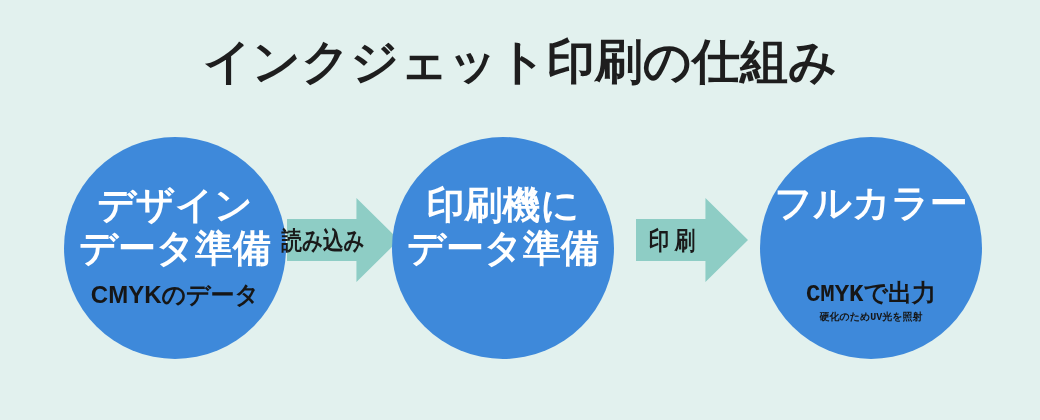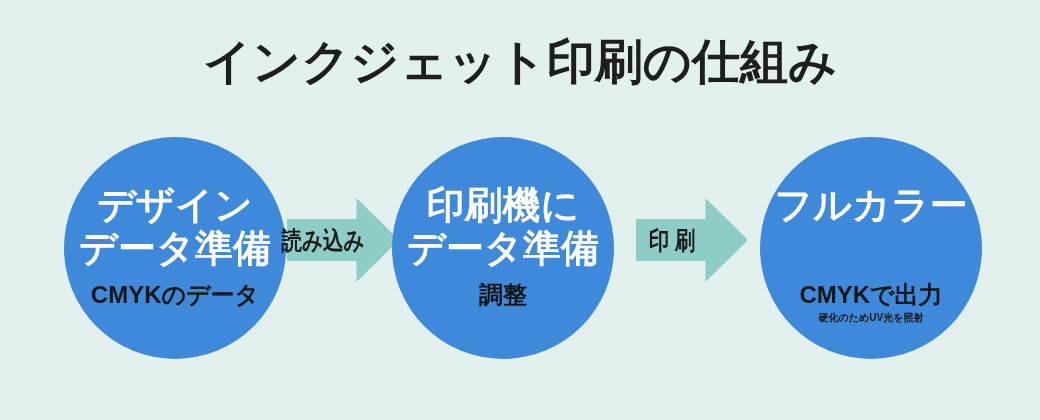--- a/index.html
+++ b/index.html
@@ -35,21 +35,21 @@
   .circle {
     position: absolute;
     top: 137px;
     width: 222px;
     height: 222px;
     border-radius: 50%;
     background: #3e89da;
   }
   .circle.c1 { left: 64px; }
   .circle.c2 { left: 392px; }
-  .circle.c3 { left: 760px; }
+  .circle.c3 { left: 760px; font-family: Liberation Mono, monospace; }
   .heading {
     position: absolute;
     top: 47px;
     left: -10px;
     right: -10px;
     text-align: center;
     color: #ffffff;
     font-size: 38px;
     font-weight: 900;
     line-height: 43px;
@@ -119,21 +119,20 @@
 
   <div class="arrow a1"></div>
   <div class="arrow-label l1">読み込み</div>
 
   <div class="circle c2">
     <div class="heading">
       <div>印刷機に</div>
       <div>データ準備</div>
     </div>
     <div class="detail">
-      <div>調整</div>
     </div>
   </div>
 
   <div class="arrow a2"></div>
   <div class="arrow-label l2">印 刷</div>
 
   <div class="circle c3">
     <div class="heading">
       <div>フルカラー</div>
     </div>

